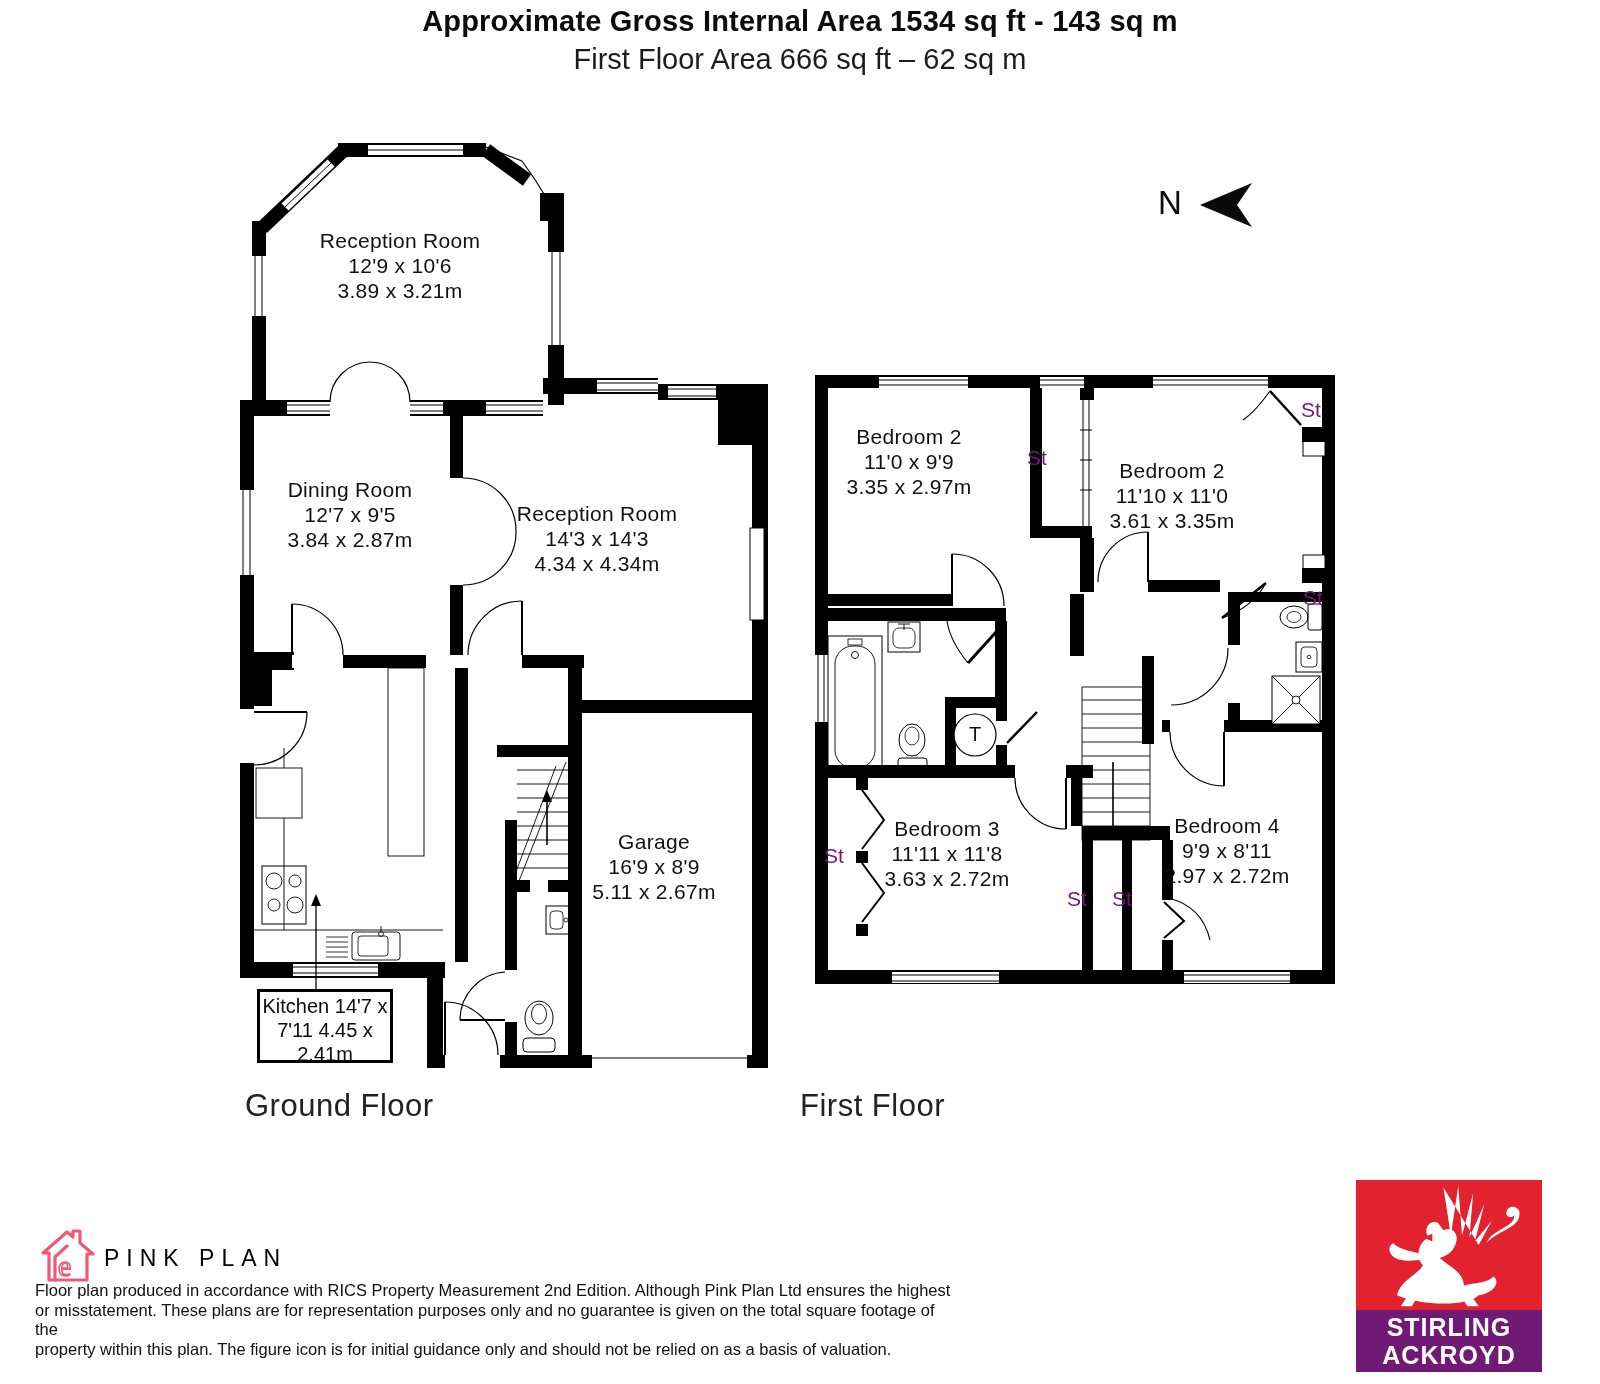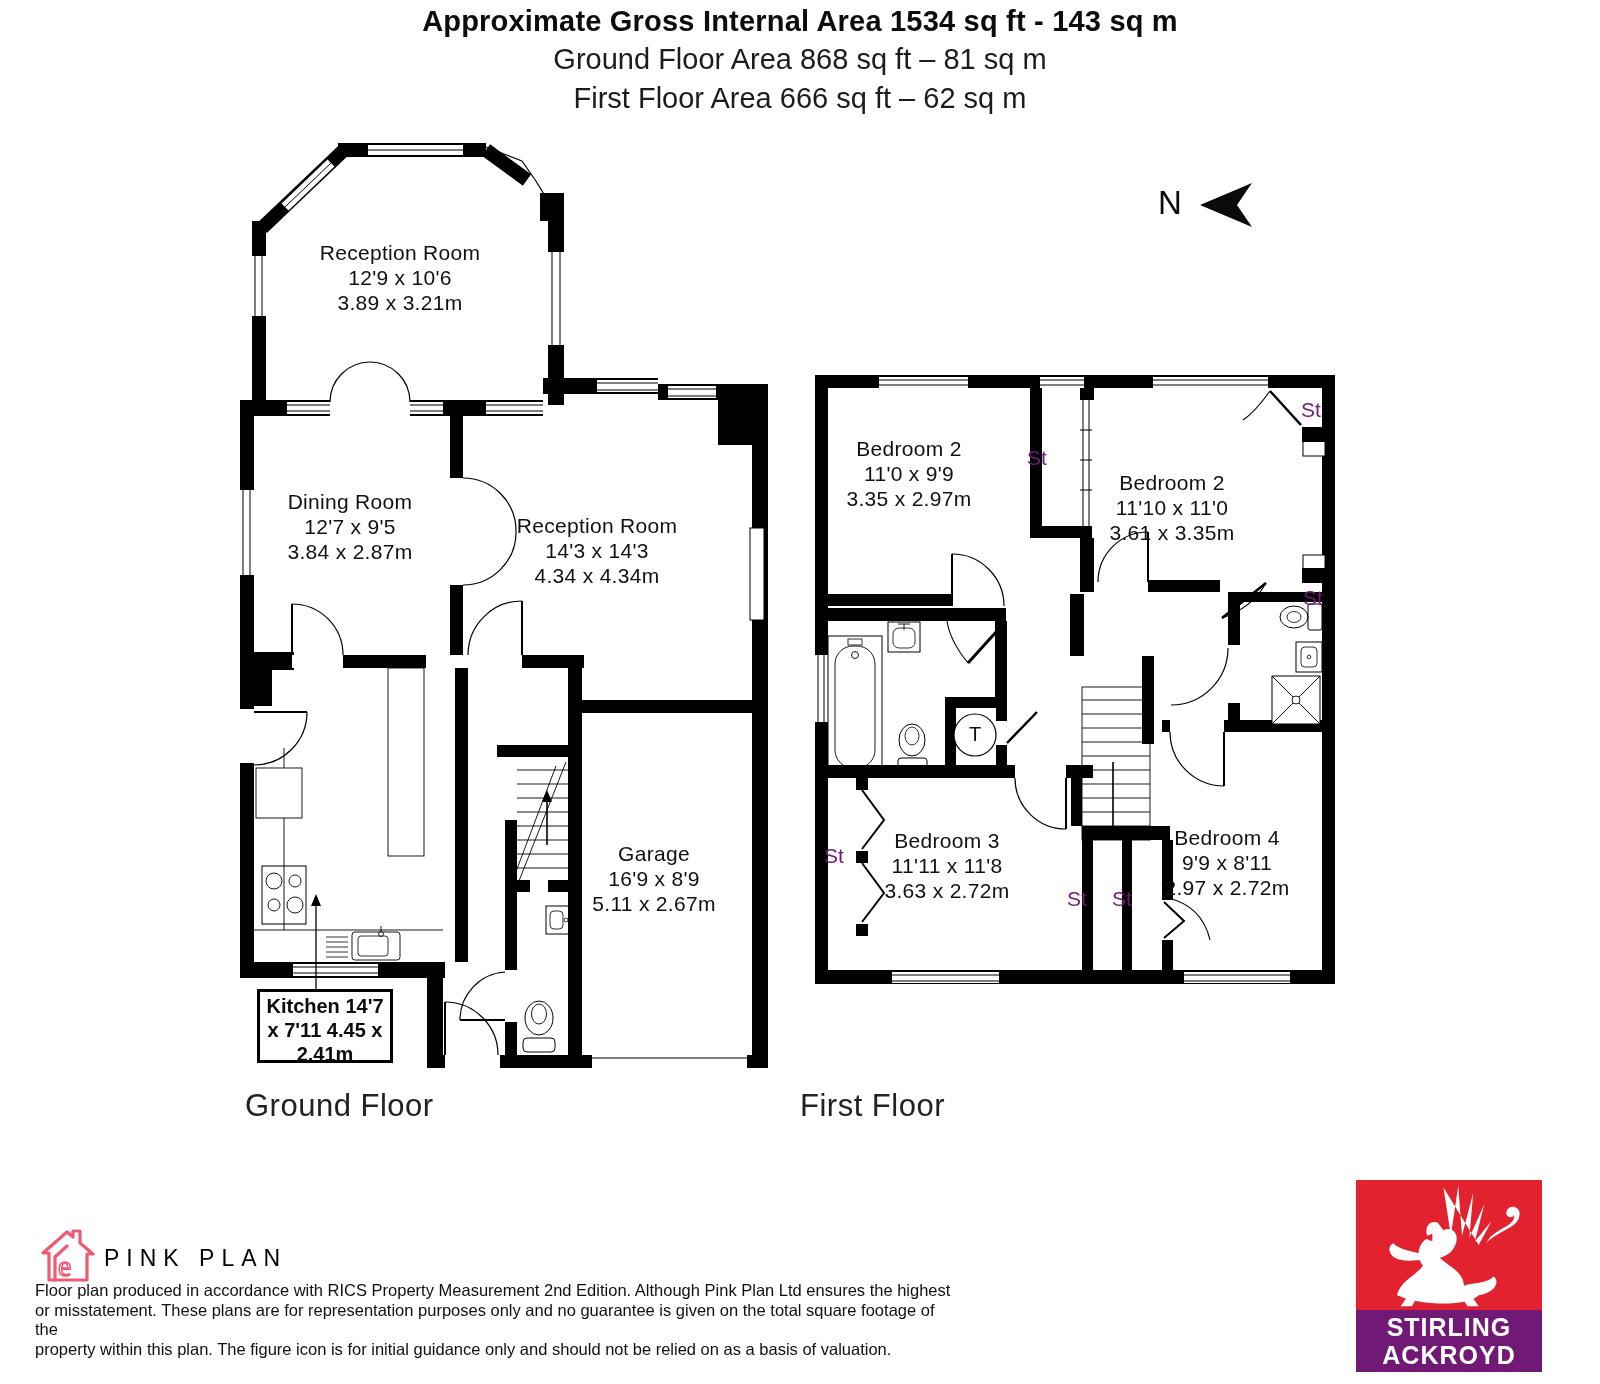--- a/index.html
+++ b/index.html
@@ -7,44 +7,43 @@
     width:1600px;height:1384px;position:relative;background:#fff;overflow:hidden;
     font-family:"Liberation Sans","DejaVu Sans",sans-serif;color:#0c0c0c;
   }
   .abs{position:absolute;}
   
   .hdr{width:1600px;text-align:center;line-height:1.32;}
   .hdr .t1{font-size:29px;font-weight:bold;letter-spacing:.2px;}
   .hdr .t2{font-size:29px;font-weight:normal;color:#1c1c1c;}
   
   .room-label{width:220px;text-align:center;font-size:21px;line-height:25px;color:#111;letter-spacing:.3px;}
-  .room-label .rm-name{display:block;margin-top:12px;}
+  .room-label .rm-name{display:block;}
   .room-label .rm-dim{display:block;}
   .kitchen-box{width:134px;height:72px;border:2px solid #000;background:#fff;text-align:center;
-    font-size:20px;line-height:24px;padding-top:2px;box-sizing:border-box;font-weight:bold;}
+    font-size:20px;line-height:24px;padding-top:2px;box-sizing:border-box;}
   .st-label{width:44px;text-align:center;font-size:21px;color:#701a75;}
   .t-label{width:44px;text-align:center;font-size:20px;color:#111;}
   .floor-label{font-size:31px;color:#222;letter-spacing:.5px;}
   .compass-n{font-size:33px;color:#0a0a0a;}
   
   .pinkplan-text{font-size:23px;letter-spacing:7px;color:#000000;font-weight:500;}
   .disclaimer{font-size:16.5px;line-height:19.5px;color:#101010;width:920px;}
   .sa-logo{width:186px;height:192px;}
   .sa-red{width:186px;height:130px;background:#e32230;position:relative;}
   .sa-navy{width:186px;height:62px;background:#701a75;color:#fff;text-align:center;
     font-weight:bold;font-size:25px;line-height:28px;letter-spacing:1px;padding-top:3px;box-sizing:border-box;}
   svg{position:absolute;top:0;left:0;}
   .plan-stroke{stroke:#000;fill:none;}
 </style>
 </head>
 <body>
 
 <div class="abs hdr" style="top:2px;left:0;">
   <div class="t1">Approximate Gross Internal Area 1534 sq ft - 143 sq m</div>
-  <div class="t2">Ground Floor Area 868 sq ft – 81 sq m</div>
   <div class="t2">First Floor Area 666 sq ft – 62 sq m</div>
 </div>
 
 <svg width="1600" height="1150" viewBox="0 0 1600 1150">
 
   <g fill="#000">
 
     <g>
       <rect x="338" y="143" width="148" height="14"></rect>
       <rect x="368" y="145" width="95" height="10" fill="#fff"></rect>

